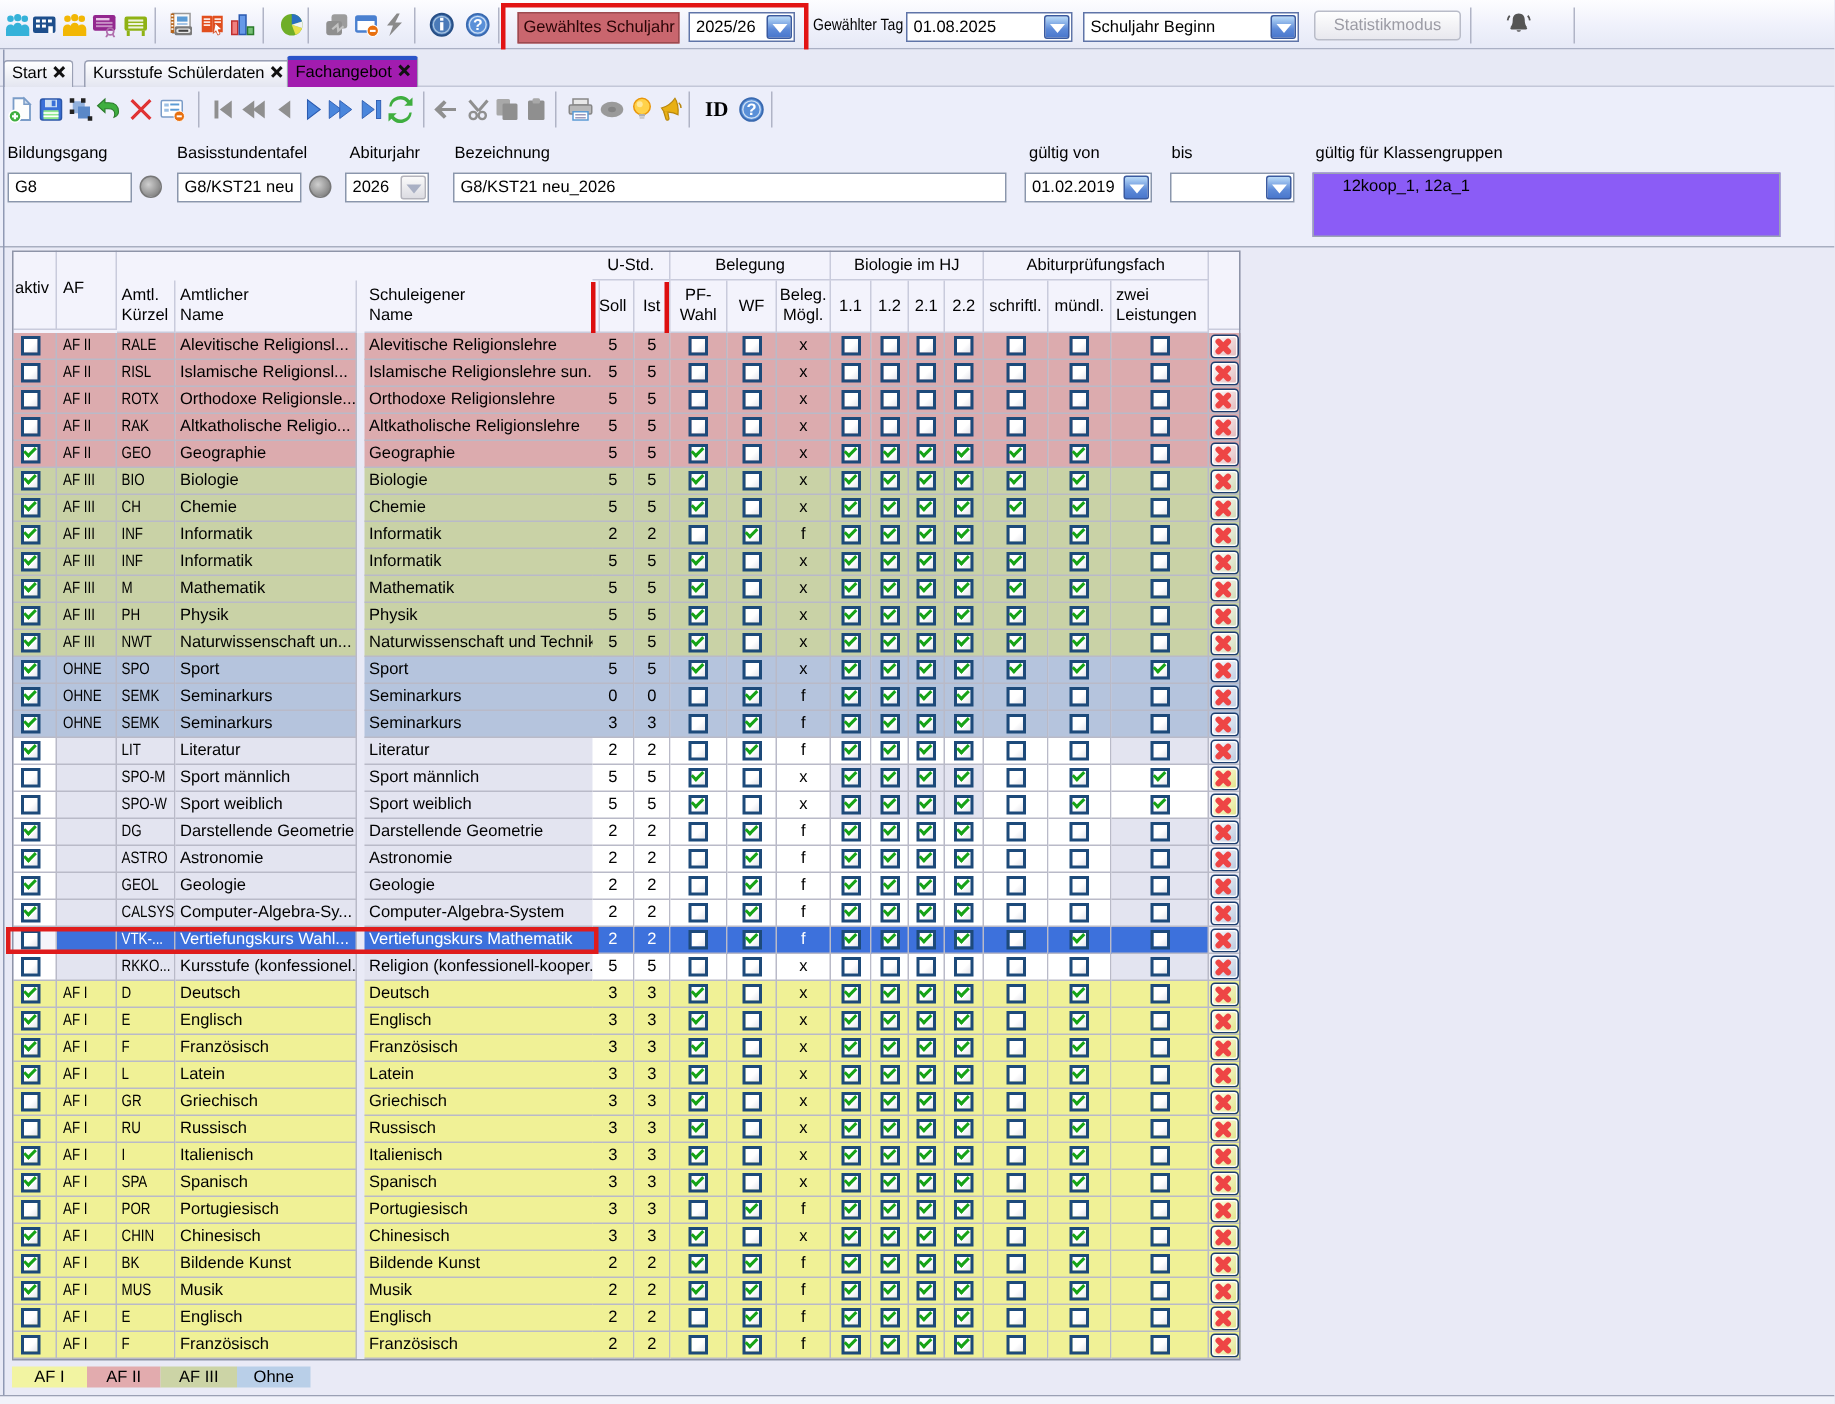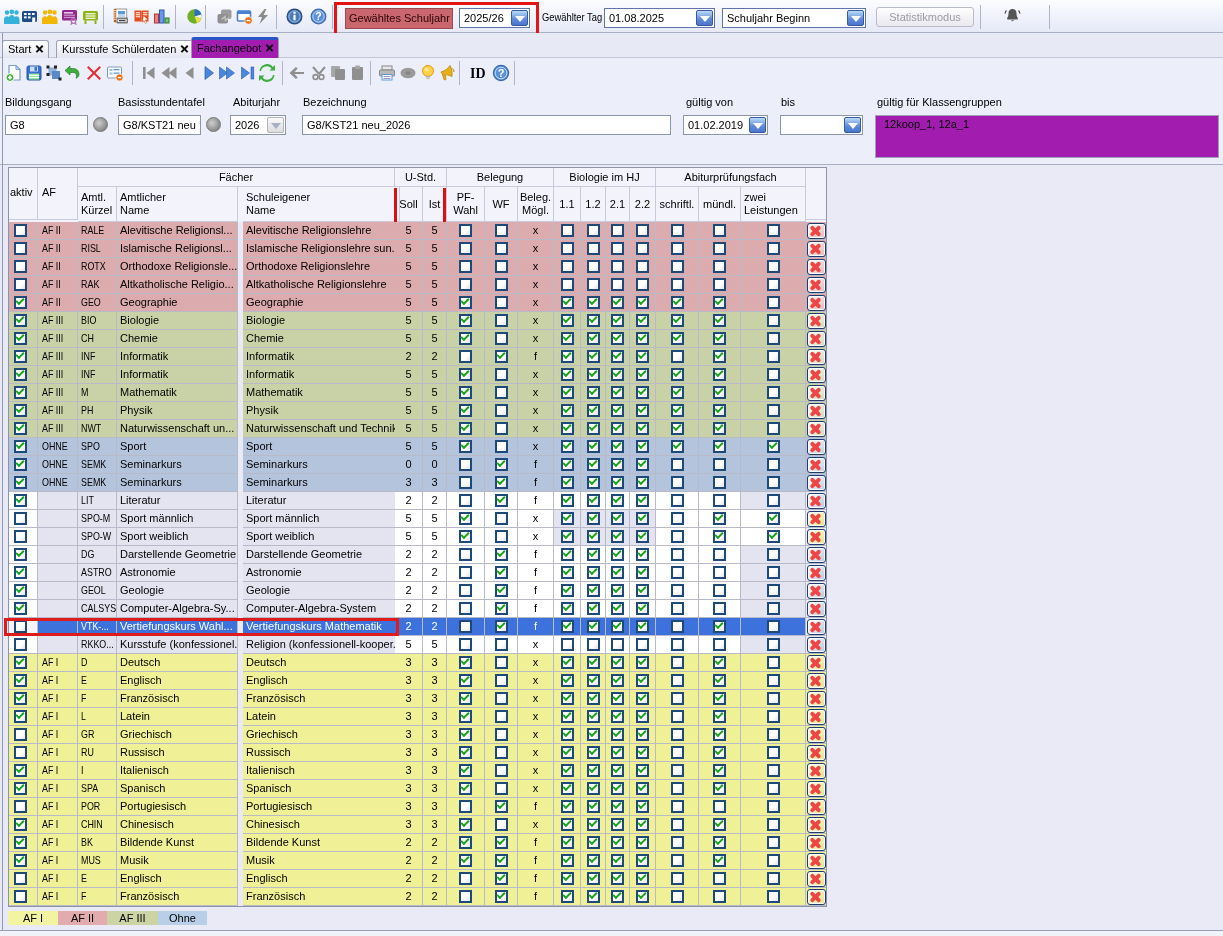--- a/index.html
+++ b/index.html
@@ -28,21 +28,21 @@
 .lbl{position:absolute;white-space:nowrap}
 .field{position:absolute;background:#fff;border:1px solid #5f74a8;height:20px;line-height:18px;padding-left:4px;white-space:nowrap}
 .dd{position:absolute;right:1px;top:1px;bottom:1px;width:17px;background:linear-gradient(#badbf8,#5d8ad8 60%,#4a77cc);border:1px solid #3a5a9f;border-radius:2px}
 .dd::after{content:"";position:absolute;left:3px;top:5px;border-left:5px solid transparent;border-right:5px solid transparent;border-top:6px solid #fff}
 .dd.gray{background:linear-gradient(#fafafa,#dcdce2);border-color:#b4b4bc}
 .dd.gray::after{border-top-color:#a9b0c4}
 #redbox1{left:334px;top:2px;width:205px;height:38px;border:3px solid #e21414}
 #gwlab{left:345px;top:8px;width:108px;height:21px;background:#c9666e;border:1px solid #9c4a50;color:#2a0406;line-height:19px;padding-left:3px;overflow:visible;white-space:nowrap}
 #statbtn{left:876px;top:7px;width:98px;height:20px;background:linear-gradient(#fefefe,#e8e8ee);border:1px solid #b9bcc8;border-radius:3px;color:#9b9ba4;text-align:center;line-height:18px}
 .gball{position:absolute;width:15px;height:15px;border-radius:50%;background:radial-gradient(circle at 5px 5px,#cfcfcf,#8a8a8a 70%,#6f6f6f);border:1px solid #777}
-#ta{left:875px;top:115px;width:344px;height:43px;background:#a21caf;border:1px solid #9aa2b4;padding:2px 8px}
+#ta{left:875px;top:115px;width:312px;height:43px;background:#8b5cf6;border:1px solid #9aa2b4;padding:2px 19px}
 
 #tbl{left:9px;top:167px;width:818px;height:740px}
 .cell{position:absolute;top:0;height:100%;border-right:1px solid #b9bac8;overflow:hidden;white-space:nowrap;line-height:17px}
 .lft{padding-left:3px;text-align:left!important}.lft4{padding-left:4px;text-align:left!important}
 .ctr{text-align:center}
 .sq{display:inline-block;transform:scaleX(.81);transform-origin:0 50%;white-space:nowrap}
 .c0{left:0px;width:29px}
 .c1{left:29px;width:40px}
 .c2{left:69px;width:39px}
 .c3{left:108px;width:121px}
@@ -356,21 +356,20 @@
 <div class="field" style="left:302px;top:115px;width:369px;border-color:#8a96ac">G8/KST21 neu_2026</div>
 <div class="field" style="left:683px;top:115px;width:85px;border-color:#8a96ac">01.02.2019<span class="dd"></span></div>
 <div class="field" style="left:780px;top:115px;width:83px;border-color:#8a96ac">
     <span class="dd"></span>
   </div>
 <div id="ta" class="abs">12koop_1, 12a_1</div>
 <div id="tbl" class="abs">
     <div id="thead" class="abs">
       <span class="h1 thfull c0" style="text-align:left;padding-left:1px">aktiv</span>
       <span class="h1 thfull c1" style="text-align:left;padding-left:4px;line-height:51px">AF</span>
-      <span class="h1" style="left:69px;width:317px">Fächer</span>
       <span class="h1" style="left:386px;width:52px">U-Std.</span>
       <span class="h1" style="left:438px;width:107px">Belegung</span>
       <span class="h1" style="left:545px;width:102px">Biologie im HJ</span>
       <span class="h1" style="left:647px;width:150px">Abiturprüfungsfach</span>
       <span class="h1 thfull c17"></span>
       <span class="h1 th2 lft c2" style="">Amtl.<br>Kürzel</span>
       <span class="h1 th2 lft c3" style="">Amtlicher<br>Name</span>
       <span class="h1 th2 lft c4" style="">Schuleigener<br>Name</span>
       <span class="h1 th2 ctr c5" style="line-height:27px;">Soll</span>
       <span class="h1 th2 ctr c6" style="line-height:27px;">Ist</span>

